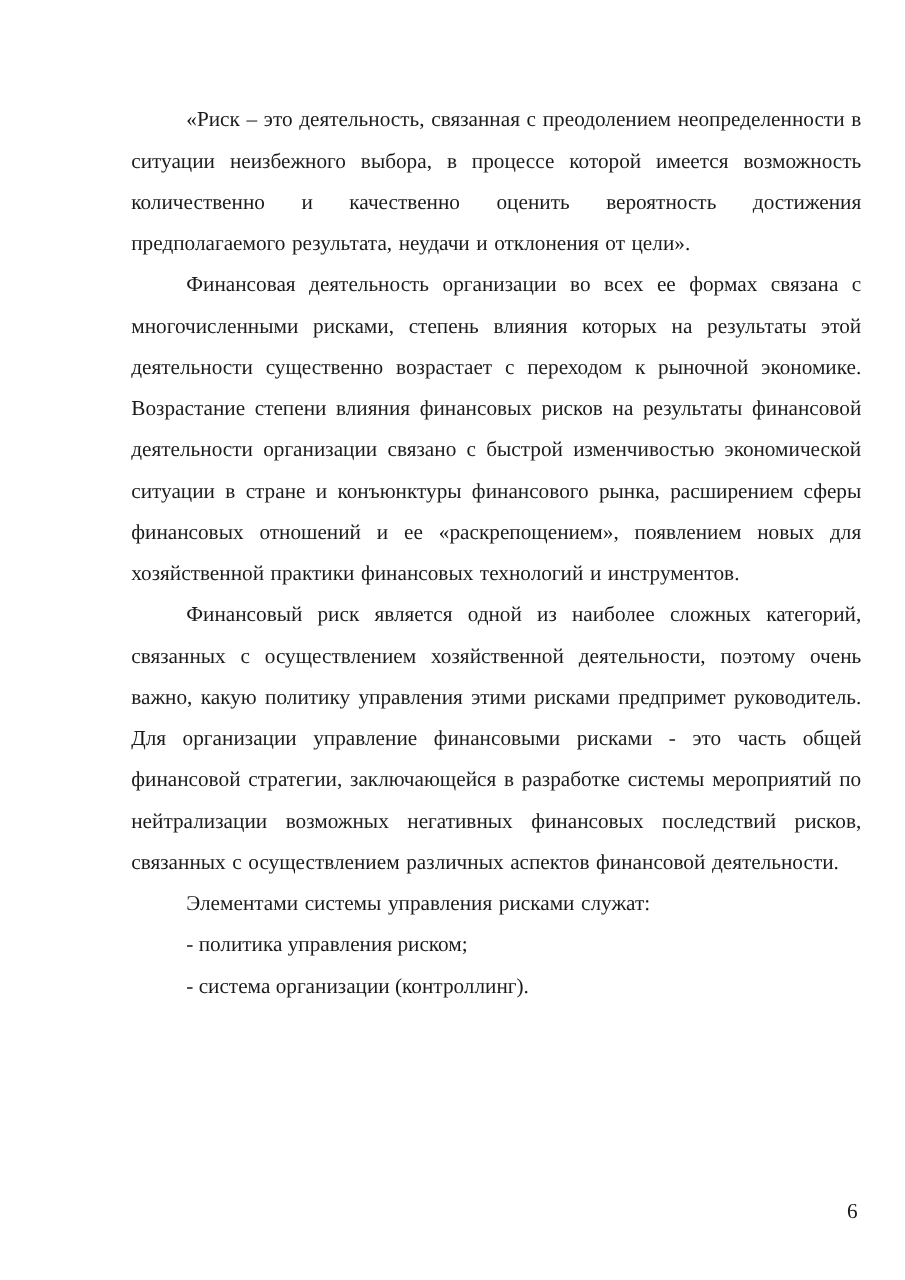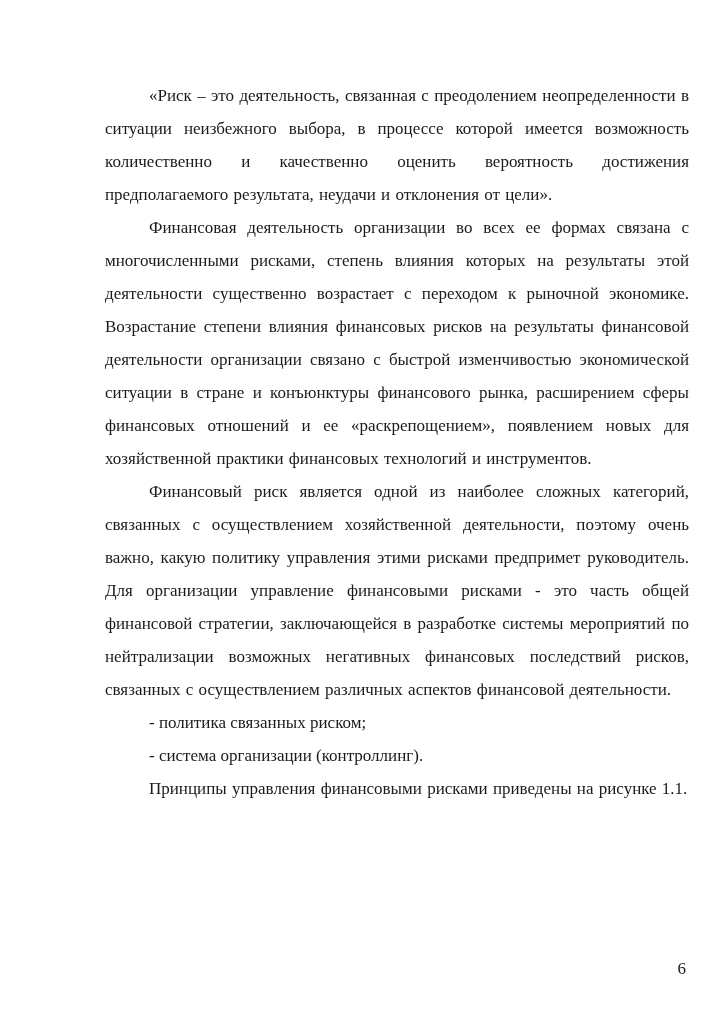--- a/index.html
+++ b/index.html
@@ -42,17 +42,17 @@
     color: #1a1a1a;
   }
 </style>
 </head>
 <body>
 
 <div class="page">
   <p class="para">«Риск – это деятельность, связанная с преодолением неопределенности в ситуации неизбежного выбора, в процессе которой имеется возможность количественно и качественно оценить вероятность достижения предполагаемого результата, неудачи и отклонения от цели».</p>
   <p class="para">Финансовая деятельность организации во всех ее формах связана с многочисленными рисками, степень влияния которых на результаты этой деятельности существенно возрастает с переходом к рыночной экономике. Возрастание степени влияния финансовых рисков на результаты финансовой деятельности организации связано с быстрой изменчивостью экономической ситуации в стране и конъюнктуры финансового рынка, расширением сферы финансовых отношений и ее «раскрепощением», появлением новых для хозяйственной практики финансовых технологий и инструментов.</p>
   <p class="para">Финансовый риск является одной из наиболее сложных категорий, связанных с осуществлением хозяйственной деятельности, поэтому очень важно, какую политику управления этими рисками предпримет руководитель. Для организации управление финансовыми рисками - это часть общей финансовой стратегии, заключающейся в разработке системы мероприятий по нейтрализации возможных негативных финансовых последствий рисков, связанных с осуществлением различных аспектов финансовой деятельности.</p>
-  <p class="list-line">- политика связанных риском;</p>
+  <p class="para">Элементами системы управления рисками служат:</p>
+  <p class="list-line">- политика управления риском;</p>
   <p class="list-line">- система организации (контроллинг).</p>
-  <p class="para">Принципы управления финансовыми рисками приведены на рисунке 1.1.</p>
   <div class="page-number">6</div>
 </div>
 
 </body></html>

